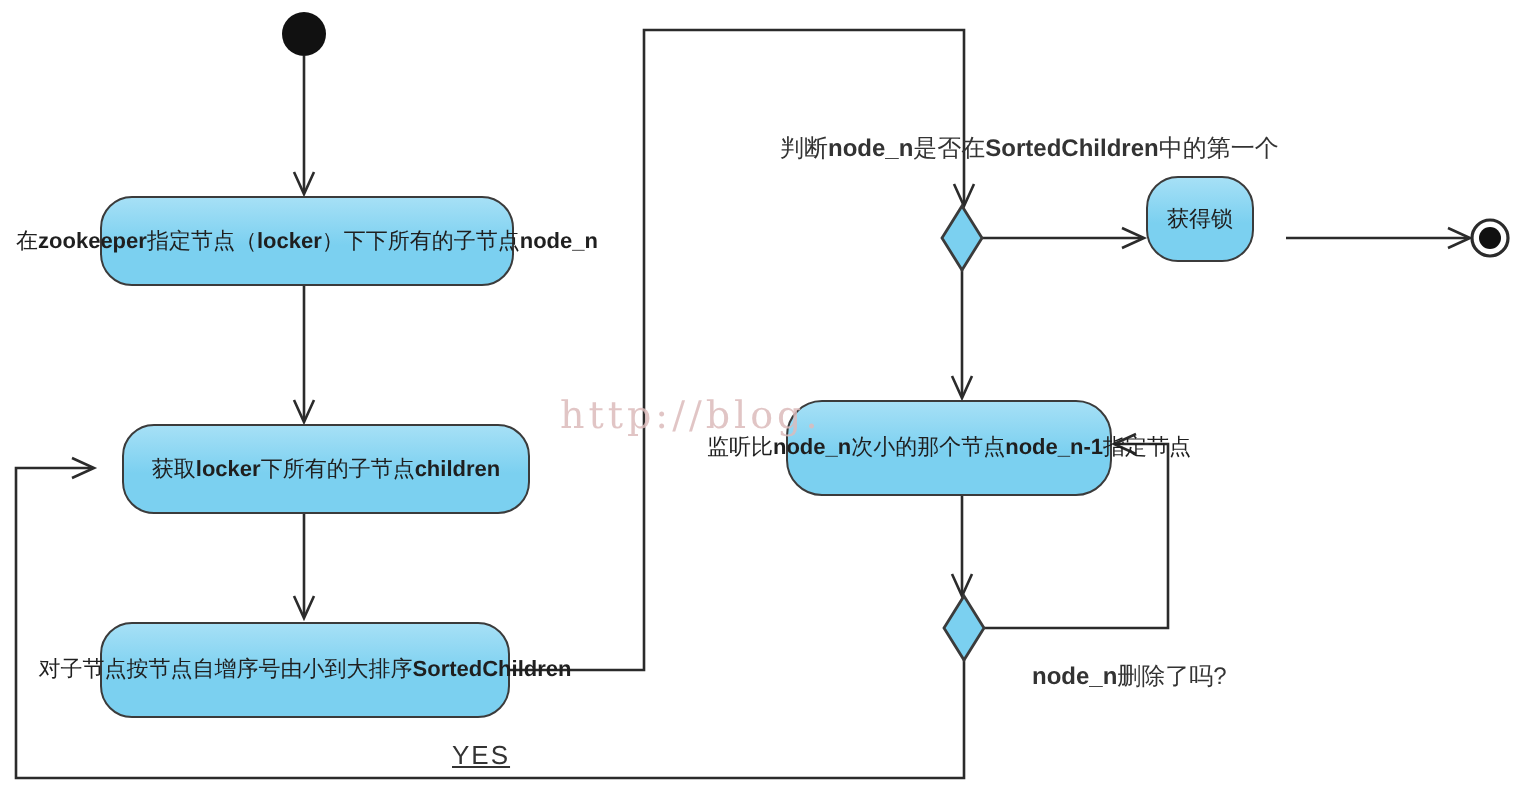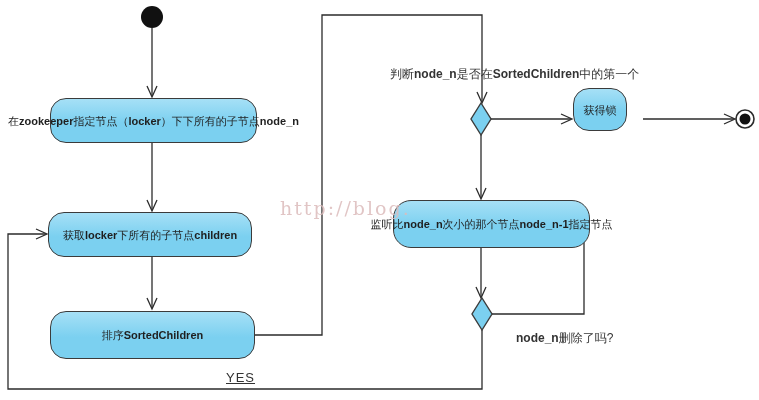--- a/index.html
+++ b/index.html
@@ -107,33 +107,34 @@
       <circle cx="745" cy="119" r="9" fill="#ffffff" stroke="#2b2b2b" stroke-width="1.6"></circle>
       <circle cx="745" cy="119" r="5.5" fill="#111111"></circle>
     </g>
   </svg>
 
   <div class="node" style="left:50px;top:98px;width:207px;height:45px;">
     <div class="tline"><span>在</span><span class="b">zookeeper</span><span>指定节点（</span><span class="b">locker</span><span>）下</span></div>
     <div class="tline"><span>下所有的子节点</span><span class="b">node_n</span></div>
   </div>
 
-  <div class="node" style="left:48px;top:212px;width:204px;height:45px;">
+  <div class="node" style="left:61px;top:212px;width:204px;height:45px;">
     <div class="tline"><span>获取</span><span class="b">locker</span><span>下所有的子节点</span><span class="b">children</span></div>
   </div>
 
   <div class="node" style="left:50px;top:311px;width:205px;height:48px;">
+    <div class="tline"><span>对子节点按节点自增序号由小到大</span></div>
     <div class="tline"><span>排序</span><span class="b">SortedChildren</span></div>
   </div>
 
   <div class="node" style="left:573px;top:88px;width:54px;height:43px;">
     <div class="tline"><span>获得锁</span></div>
   </div>
 
-  <div class="node" style="left:393px;top:200px;width:197px;height:48px;border-radius:18px;">
+  <div class="node" style="left:393px;top:200px;width:163px;height:48px;border-radius:18px;">
     <div class="tline"><span>监听比</span><span class="b">node_n</span><span>次小的那个节</span></div>
     <div class="tline"><span>点</span><span class="b">node_n-1</span><span>指定节点</span></div>
   </div>
 
   <div class="flabel" style="left:390px;top:66px;"><span>判断</span><span class="b">node_n</span><span>是否在</span><span class="b">SortedChildren</span><span>中的第一个</span></div>
 
   <div class="flabel" style="left:516px;top:330px;"><span class="b">node_n</span><span>删除了吗?</span></div>
 
   <div class="yes-label" style="left:226px;top:370px;">YES</div>
 

